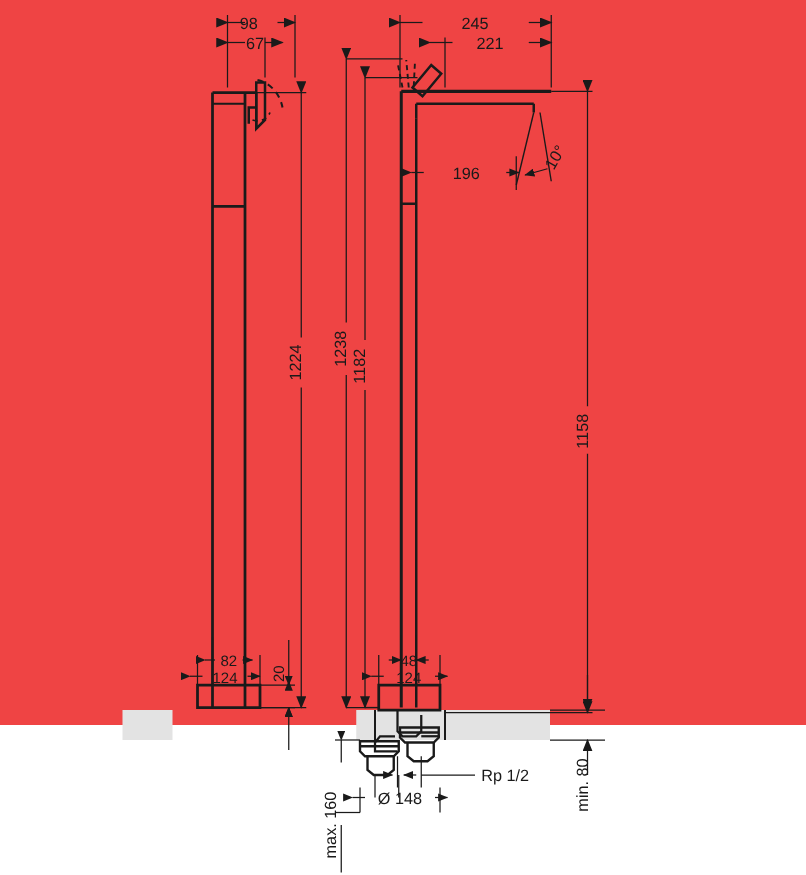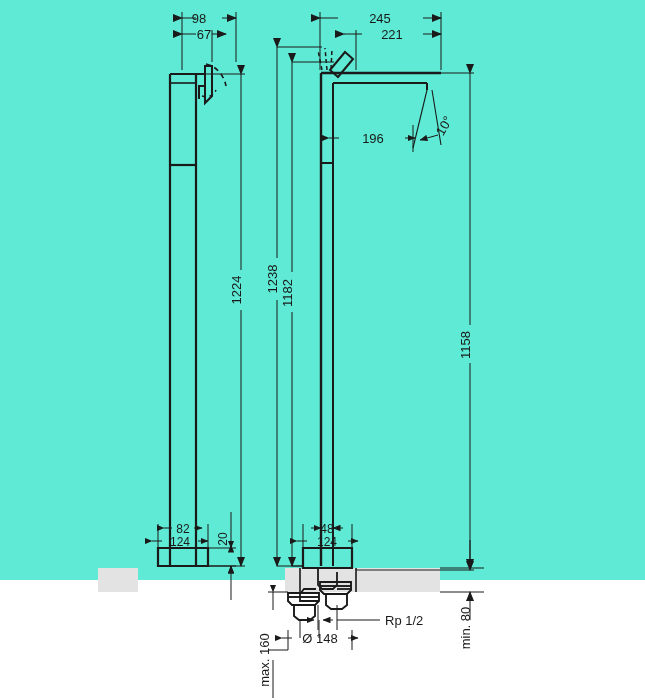--- a/index.html
+++ b/index.html
@@ -1,18 +1,18 @@
 <!DOCTYPE html>
 <html><head>
 <meta charset="utf-8">
 <style>
   html,body{margin:0;padding:0;background:#fff;}
   body{width:645px;height:700px;overflow:hidden;
        font-family:"Liberation Sans","DejaVu Sans",sans-serif;}
-  #stage{position:relative;width:645px;height:580px;background:#5eead4;}
+  #stage{position:relative;width:645px;height:580px;background:#ef4444;}
   svg{display:block;}
   .dimtxt{font-family:"Liberation Sans","DejaVu Sans",sans-serif;font-size:13px;fill:#1a1a1a;}
   .dimtxt.sm{font-size:12px;}
 </style>
 </head>
 <body>
 
 <div id="stage">
 <svg width="645" height="700" viewBox="0 0 645 700" xmlns="http://www.w3.org/2000/svg">
 

